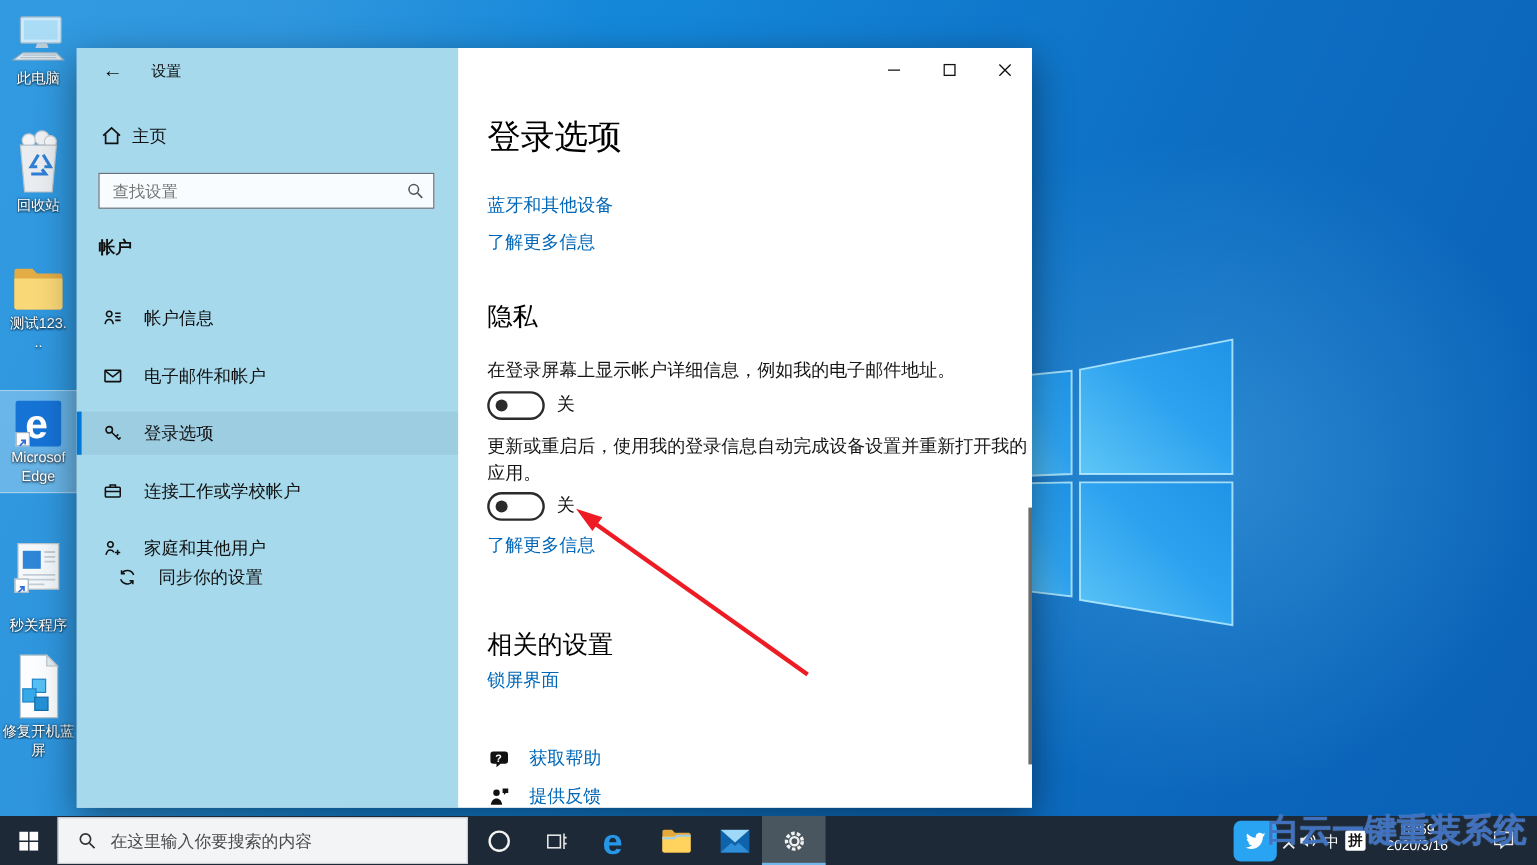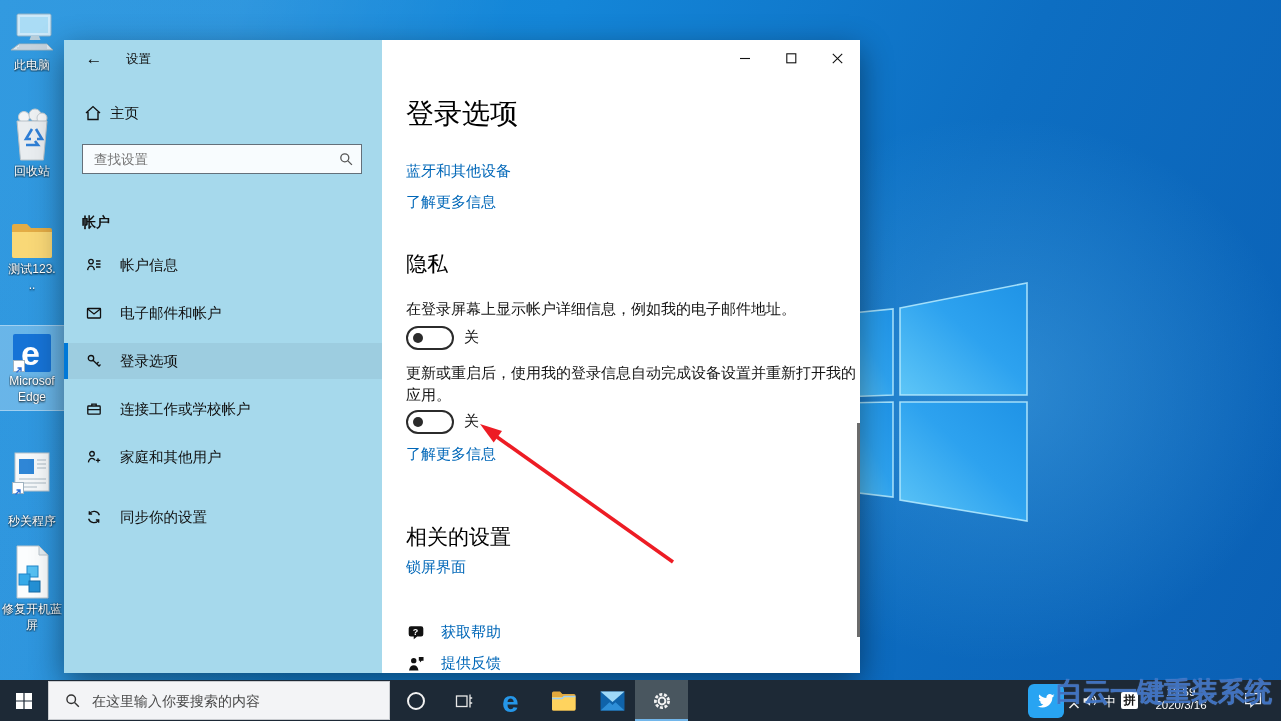--- a/index.html
+++ b/index.html
@@ -157,21 +157,21 @@
       </div>
 
       <div class="abs" style="left:18px;top:104px;width:280px;height:30px;background:rgba(255,255,255,.92);border:1.5px solid #64707a;box-sizing:border-box;display:flex;align-items:center;gap:12px;">
         <input style="flex: 1 1 0%; border: none; outline: none; background: transparent; font-size: 13.5px; color: rgb(34, 34, 34); margin-left: 9px; font-family: inherit;" placeholder="查找设置">
         <svg style="margin-right:8px;" width="14" height="14" viewBox="0 0 14 14">
             <circle cx="5.8" cy="5.8" r="4" stroke="#555" fill="none" stroke-width="1.3"></circle>
             <path d="m8.9 8.9 4 4" stroke="#555" stroke-width="1.3"></path>
           </svg>
       </div>
 
-      <div class="abs" style="left:18px;top:158px;font-size:14px;font-weight:bold;color:#111;margin-top:16px;">帐户</div>
+      <div class="abs" style="left:18px;top:158px;font-size:14px;font-weight:bold;color:#111;">帐户</div>
 
       <div class="nav-item" style="top:207px;">
         <svg width="16" height="16" viewBox="0 0 16 16">
             <g stroke="#111" fill="none" stroke-width="1.3">
               <circle cx="5" cy="4.6" r="2.3"></circle>
               <path d="M1.6 13.2c.4-2.6 1.8-4 3.4-4s3 1.4 3.4 4"></path>
               <path d="M10 4h4.5M10 7h4.5M10 10h4.5"></path>
             </g>
           </svg>
         <span class="nl">帐户信息</span>
@@ -207,21 +207,21 @@
       <div class="nav-item" style="top:399px;">
         <svg width="16" height="16" viewBox="0 0 16 16">
             <g stroke="#111" fill="none" stroke-width="1.3">
               <circle cx="6" cy="4.8" r="2.3"></circle>
               <path d="M2.4 13.4c.4-2.6 1.9-4.1 3.6-4.1 1.2 0 2.3.7 3 2"></path>
               <path d="M12 9.2v4.4M9.8 11.4h4.4"></path>
             </g>
           </svg>
         <span class="nl">家庭和其他用户</span>
       </div>
-      <div class="nav-item" style="top:459px;">
+      <div class="nav-item" style="top:423px;margin-left:12px;">
         <svg width="16" height="16" viewBox="0 0 16 16">
             <g stroke="#111" fill="none" stroke-width="1.3">
               <path d="M13.4 6.2A5.7 5.7 0 0 0 3.3 4.9"></path>
               <path d="M3.3 2.2v2.8h2.8"></path>
               <path d="M2.6 9.8a5.7 5.7 0 0 0 10.1 1.3"></path>
               <path d="M12.7 13.8V11H9.9"></path>
             </g>
           </svg>
         <span class="nl">同步你的设置</span>
       </div>

